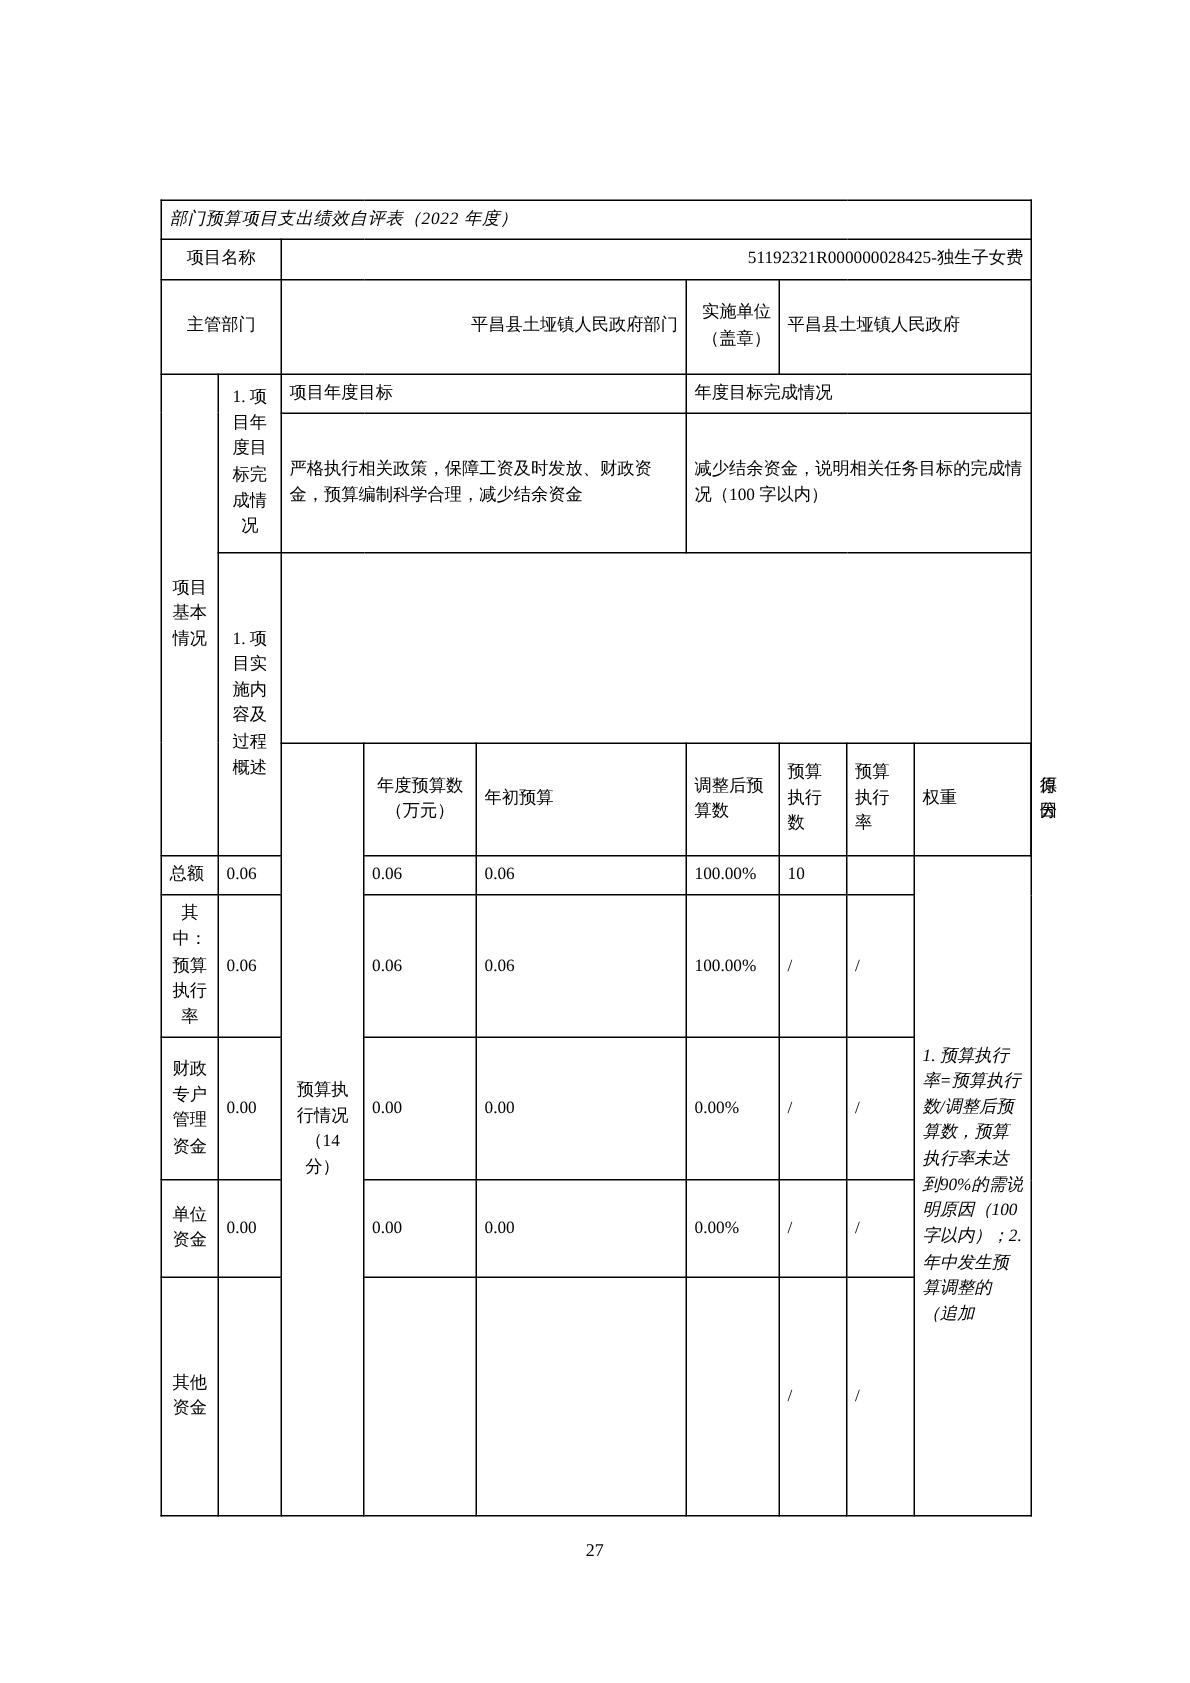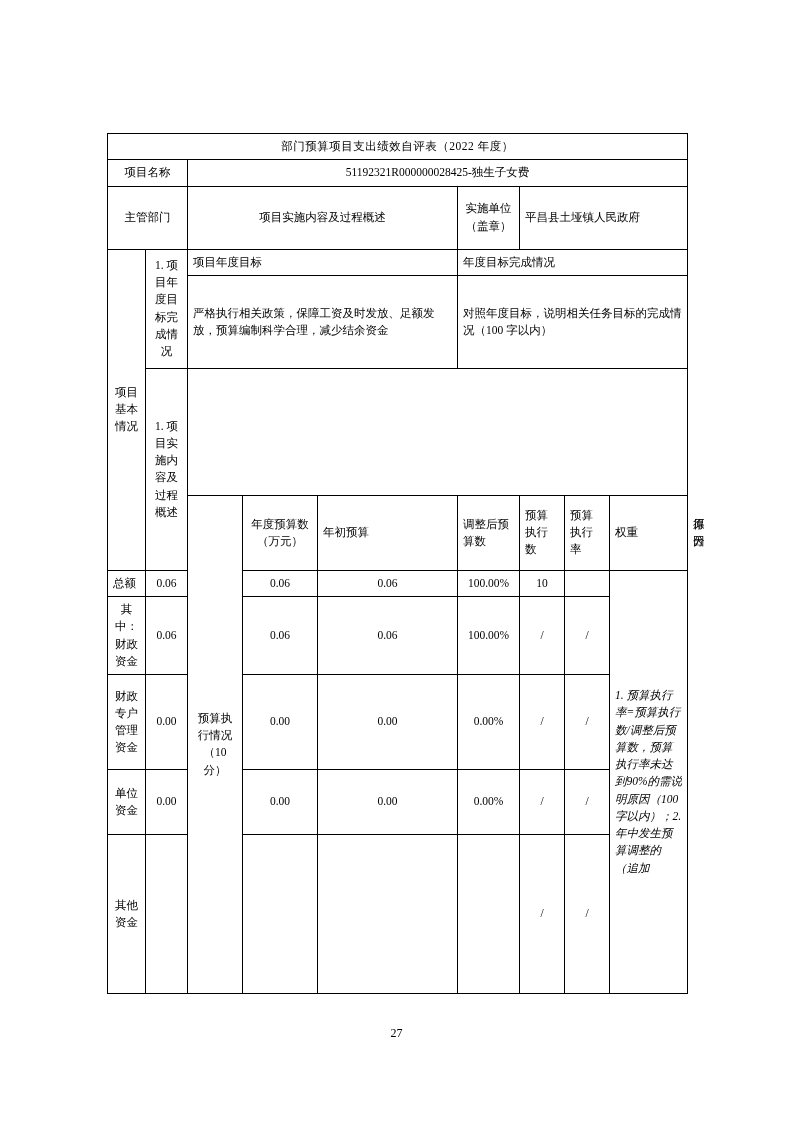--- a/index.html
+++ b/index.html
@@ -30,51 +30,50 @@
   }
   .doc-table td, .doc-table th {
     border: 1px solid #000;
     padding: 4px 5px;
     font-size: 11.5px;
     line-height: 1.5;
     vertical-align: middle;
     font-weight: normal;
   }
   .title-cell {
-    text-align: center;
     font-size: 17px;
     font-weight: bold;
     padding: 11px 4px 11px 4px;
     letter-spacing: 0.5px;
+    font-style: italic;
   }
   .lbl {
     text-align: center;
   }
   .lbl-left {
-    text-align: center;
+    text-align: right;
     padding-left: 8px;
     margin-left: 15px;
   }
   .center {
     text-align: left;
   }
   .bold {
     font-weight: bold;
   }
   .vert {
     text-align: center;
     line-height: 1.45;
     padding: 4px 2px;
     margin-top: 40px;
   }
   .narrow {
     word-break: break-all;
   }
   .num {
-    text-align: center;
   }
   .reason-cell {
     font-size: 11.5px;
     line-height: 1.6;
     text-align: left;
     vertical-align: top;
     padding: 5px 6px;
     font-style: italic;
   }
   .goal-text {
@@ -119,44 +118,44 @@
         <td class="title-cell" colspan="9">部门预算项目支出绩效自评表（2022 年度）</td>
       </tr>
 
       <tr>
         <td class="lbl" colspan="2">项目名称</td>
         <td class="lbl-left" colspan="7">51192321R000000028425-独生子女费</td>
       </tr>
 
       <tr>
         <td class="lbl" colspan="2" style="height:54px">主管部门</td>
-        <td class="lbl-left" colspan="3">项目实施内容及过程概述</td>
+        <td class="lbl-left" colspan="3">平昌县土垭镇人民政府部门</td>
         <td class="lbl-left bold" style="line-height:1.5">实施单位 （盖章）</td>
         <td class="center bold" colspan="3">平昌县土垭镇人民政府</td>
       </tr>
 
       <tr>
         <td class="vert narrow" rowspan="4">项目基本情况</td>
         <td class="vert narrow" rowspan="2" style="width:42px">1. 项目年度目标完成情况</td>
         <td class="center bold" colspan="3">项目年度目标</td>
         <td class="center bold" colspan="4">年度目标完成情况</td>
       </tr>
 
       <tr>
-        <td class="goal-text" colspan="3" style="height:84px">严格执行相关政策，保障工资及时发放、足额发放，预算编制科学合理，减少结余资金</td>
-        <td class="goal-text bold" colspan="4">对照年度目标，说明相关任务目标的完成情况（100 字以内）</td>
+        <td class="goal-text" colspan="3" style="height:84px">严格执行相关政策，保障工资及时发放、财政资金，预算编制科学合理，减少结余资金</td>
+        <td class="goal-text bold" colspan="4">减少结余资金，说明相关任务目标的完成情况（100 字以内）</td>
       </tr>
 
       <tr>
         <td class="vert narrow" rowspan="2">1. 项目实施内容及过程概述</td>
         <td class="tall-empty" colspan="7"></td>
       </tr>
 
       <tr>
-        <td class="vert narrow" rowspan="6">预算执行情况（10 分）</td>
+        <td class="vert narrow" rowspan="6">预算执行情况（14 分）</td>
         <td class="vert narrow" style="height:66px">年度预算数（万元）</td>
         <td class="center narrow">年初预算</td>
         <td class="center">调整后预算数</td>
         <td class="center">预算执行数</td>
         <td class="center">预算执行率</td>
         <td class="center">权重</td>
         <td class="center">得分</td>
         <td class="center">原因</td>
       </tr>
 
@@ -165,21 +164,21 @@
         <td class="num">0.06</td>
         <td class="num">0.06</td>
         <td class="num">0.06</td>
         <td class="num">100.00%</td>
         <td class="num">10</td>
         <td class="num"></td>
         <td class="reason-cell" rowspan="5">1. 预算执行率=预算执行数/调整后预算数，预算执行率未达到90%的需说明原因（100 字以内）；2. 年中发生预算调整的（追加</td>
       </tr>
 
       <tr>
-        <td class="vert narrow" style="height:66px">其中：财政资金</td>
+        <td class="vert narrow" style="height:66px">其中：预算执行率</td>
         <td class="num">0.06</td>
         <td class="num">0.06</td>
         <td class="num">0.06</td>
         <td class="num">100.00%</td>
         <td class="num">/</td>
         <td class="num">/</td>
       </tr>
 
       <tr>
         <td class="vert narrow" style="height:86px">财政专户管理资金</td>

